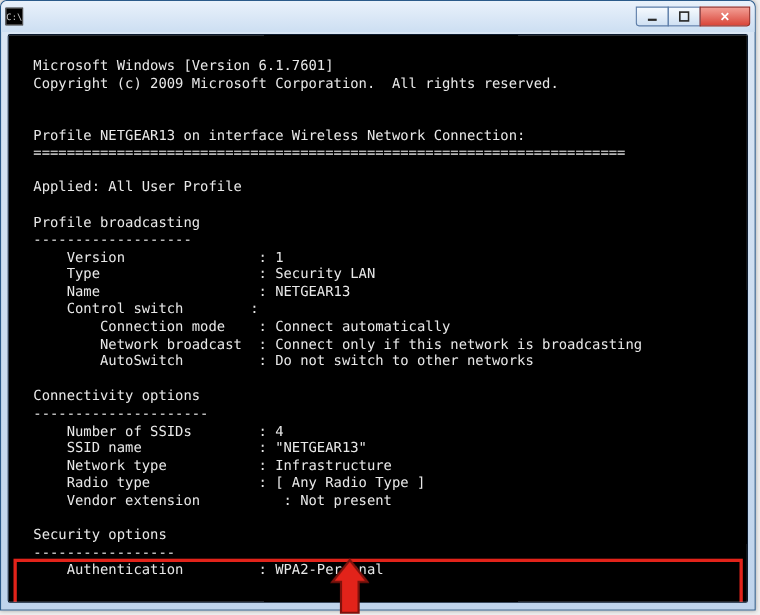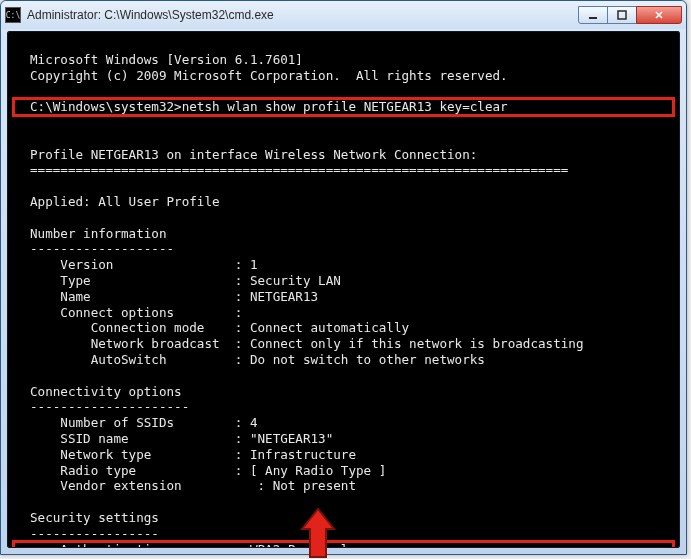--- a/index.html
+++ b/index.html
@@ -95,21 +95,20 @@
       height: 54px;
     }
     .arrow svg { width: 100%; height: 100%; }
   </style>
 </head>
 <body>
 
 <div class="window">
   <div class="titlebar">
     <div class="icon-cmd">C:\</div>
-    <div class="title">Administrator: C:\Windows\System32\cmd.exe</div>
     <div class="winbtns">
       <div class="winbtn min">
         <svg viewBox="0 0 10 10">
             <rect x="1" y="7" width="8" height="2" fill="#2a2a2a"></rect>
           </svg>
       </div>
       <div class="winbtn">
         <svg viewBox="0 0 10 10">
             <rect x="1" y="1" width="8" height="8" fill="none" stroke="#2a2a2a" stroke-width="1.5"></rect>
           </svg>
@@ -120,46 +119,45 @@
           </svg>
       </div>
     </div>
   </div>
 
   <div class="client">
     <div class="terminal">
 <span class="row">Microsoft Windows [Version 6.1.7601]</span>
 <span class="row">Copyright (c) 2009 Microsoft Corporation.  All rights reserved.</span>
 <span class="row"> </span>
-<span class="row hl-red"><span>C:\Windows\system32&gt;</span><span>netsh wlan show profile NETGEAR13 key=clear</span></span>
 <span class="row"> </span>
 <span class="row">Profile NETGEAR13 on interface Wireless Network Connection:</span>
 <span class="row">=======================================================================</span>
 <span class="row"> </span>
 <span class="row">Applied: All User Profile</span>
 <span class="row"> </span>
-<span class="row">Number information</span>
+<span class="row">Profile broadcasting</span>
 <span class="row">-------------------</span>
 <span class="row">    Version                : 1</span>
 <span class="row">    Type                   : Security LAN</span>
 <span class="row">    Name                   : NETGEAR13</span>
-<span class="row">    Connect options        :</span>
+<span class="row">    Control switch        :</span>
 <span class="row">        Connection mode    : Connect automatically</span>
 <span class="row">        Network broadcast  : Connect only if this network is broadcasting</span>
 <span class="row">        AutoSwitch         : Do not switch to other networks</span>
 <span class="row"> </span>
 <span class="row">Connectivity options</span>
 <span class="row">---------------------</span>
 <span class="row">    Number of SSIDs        : 4</span>
 <span class="row">    SSID name              : "NETGEAR13"</span>
 <span class="row">    Network type           : Infrastructure</span>
 <span class="row">    Radio type             : [ Any Radio Type ]</span>
 <span class="row">    Vendor extension          : Not present</span>
 <span class="row"> </span>
-<span class="row">Security settings</span>
+<span class="row">Security options</span>
 <span class="row">-----------------</span>
 <span class="hl-red"><span class="row">    Authentication         : WPA2-Personal</span>
 
 
 </span>
 
 
     </div>
   </div>
 </div>

